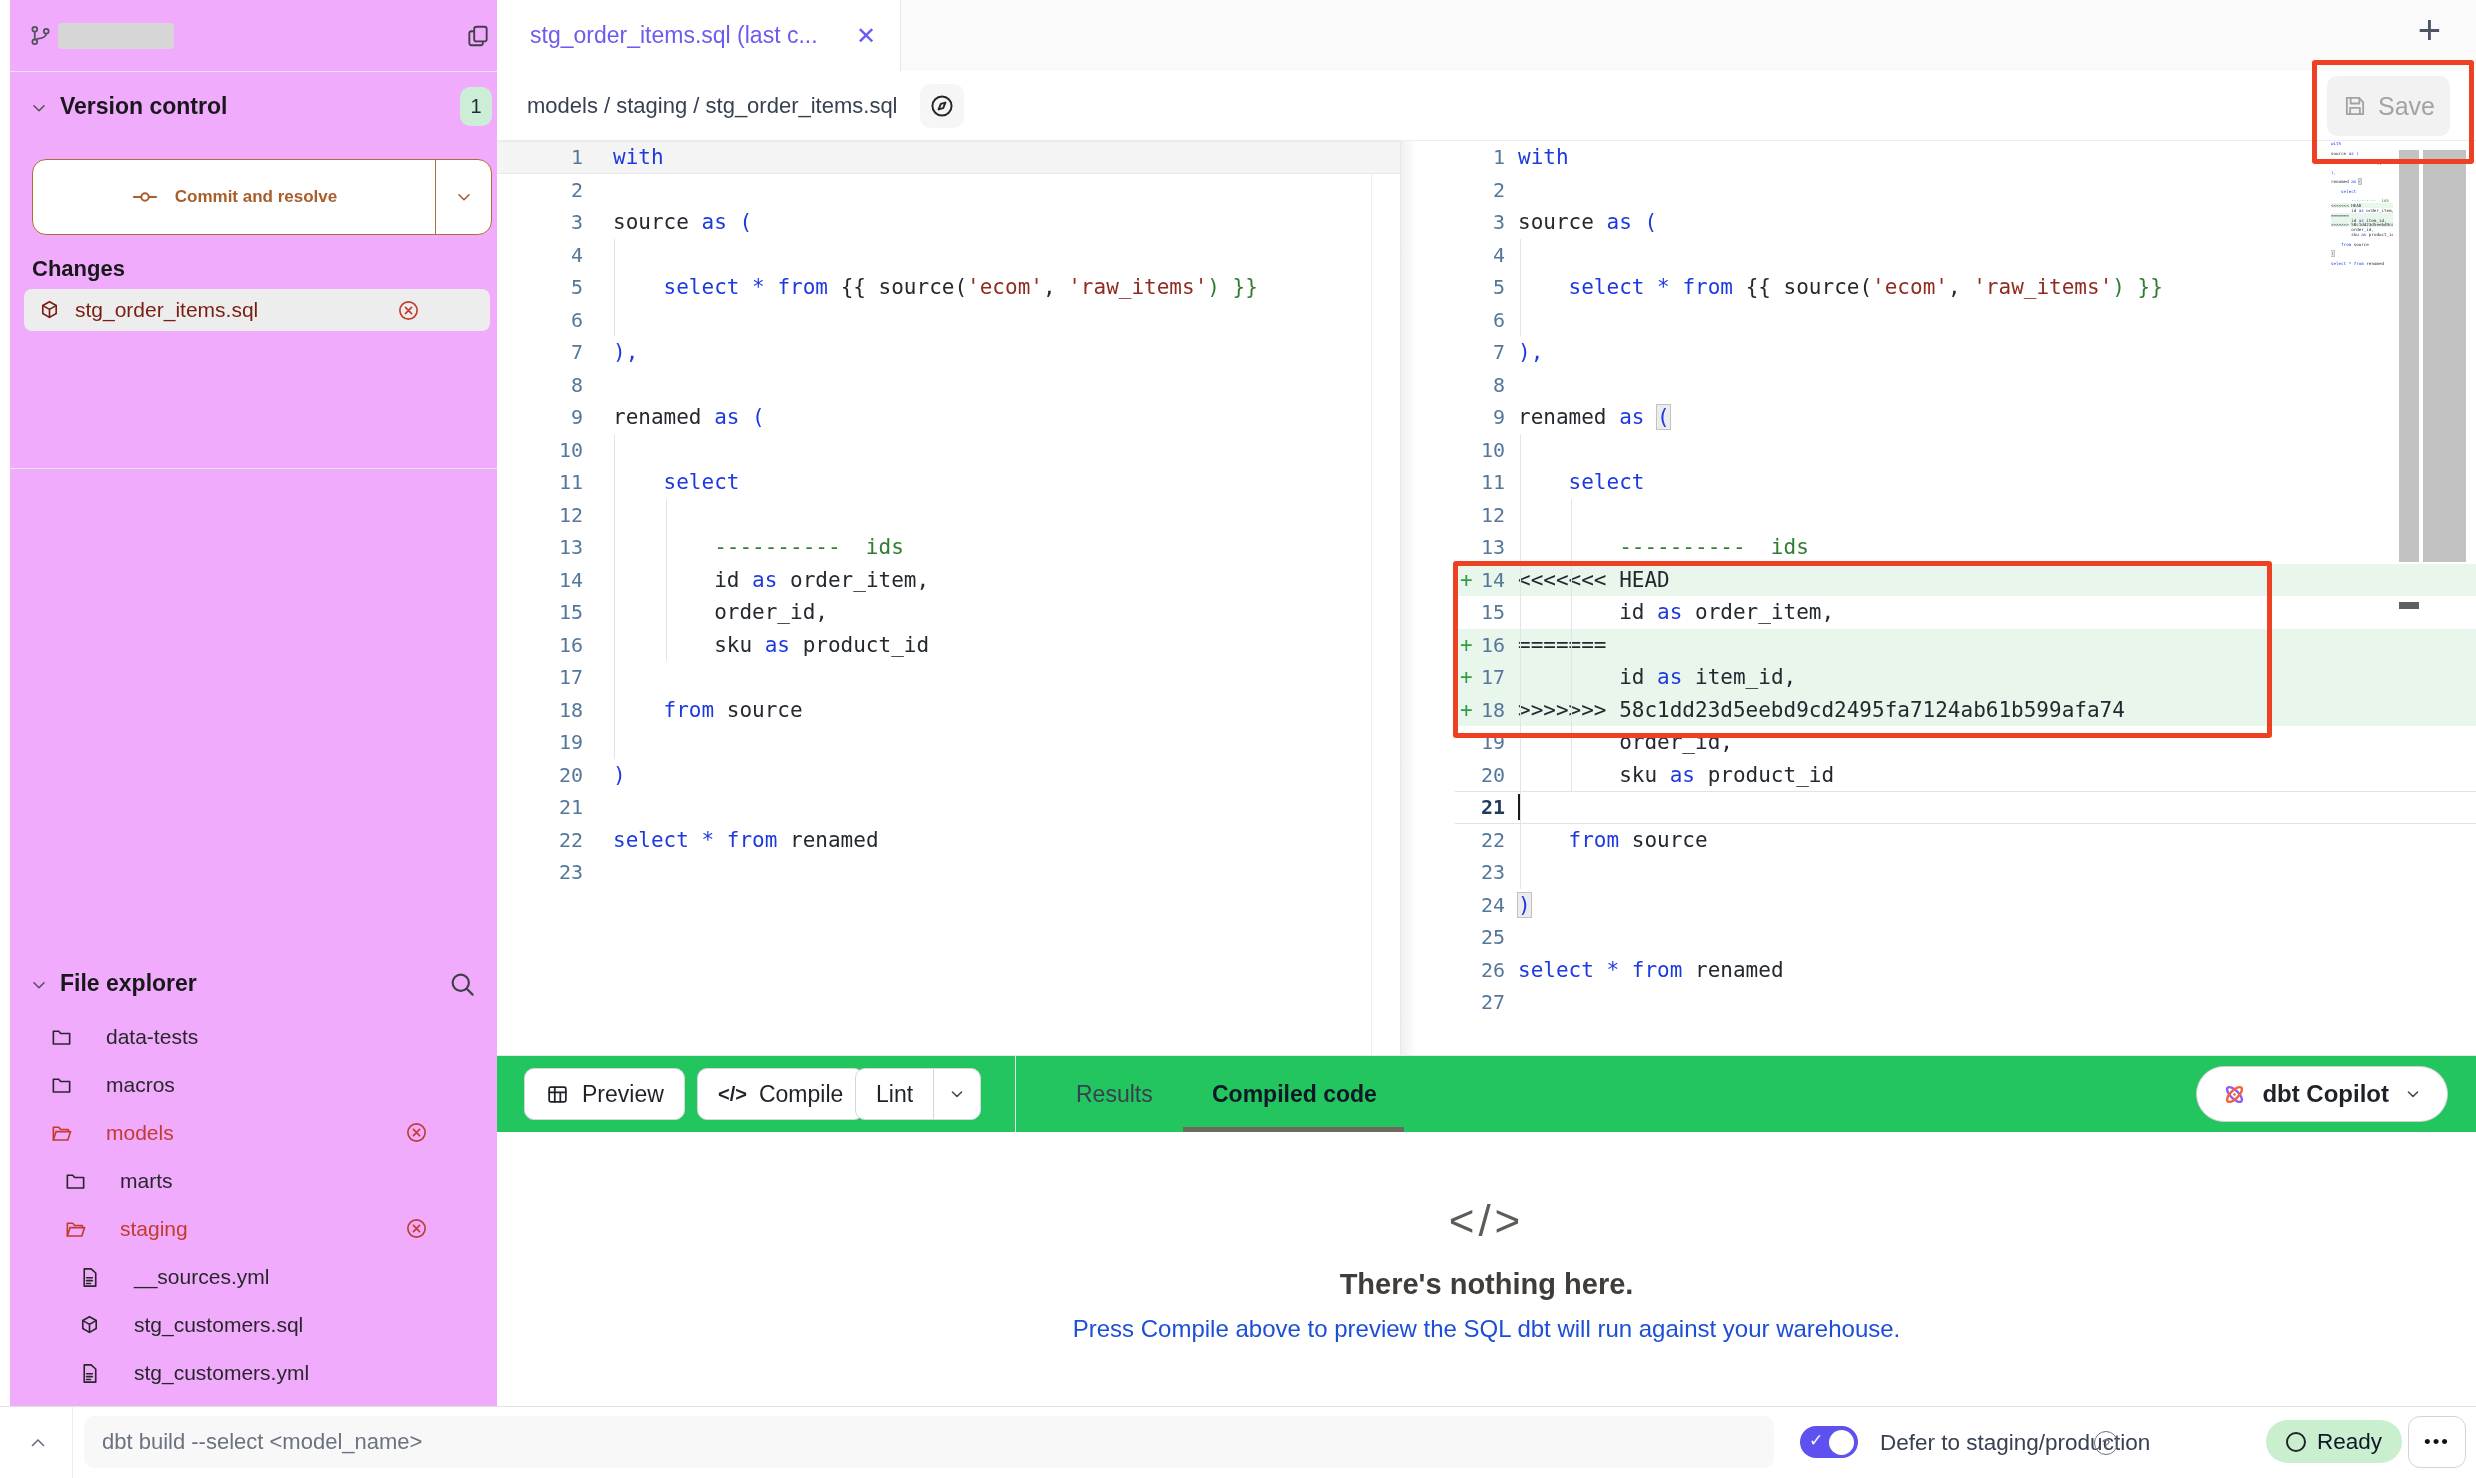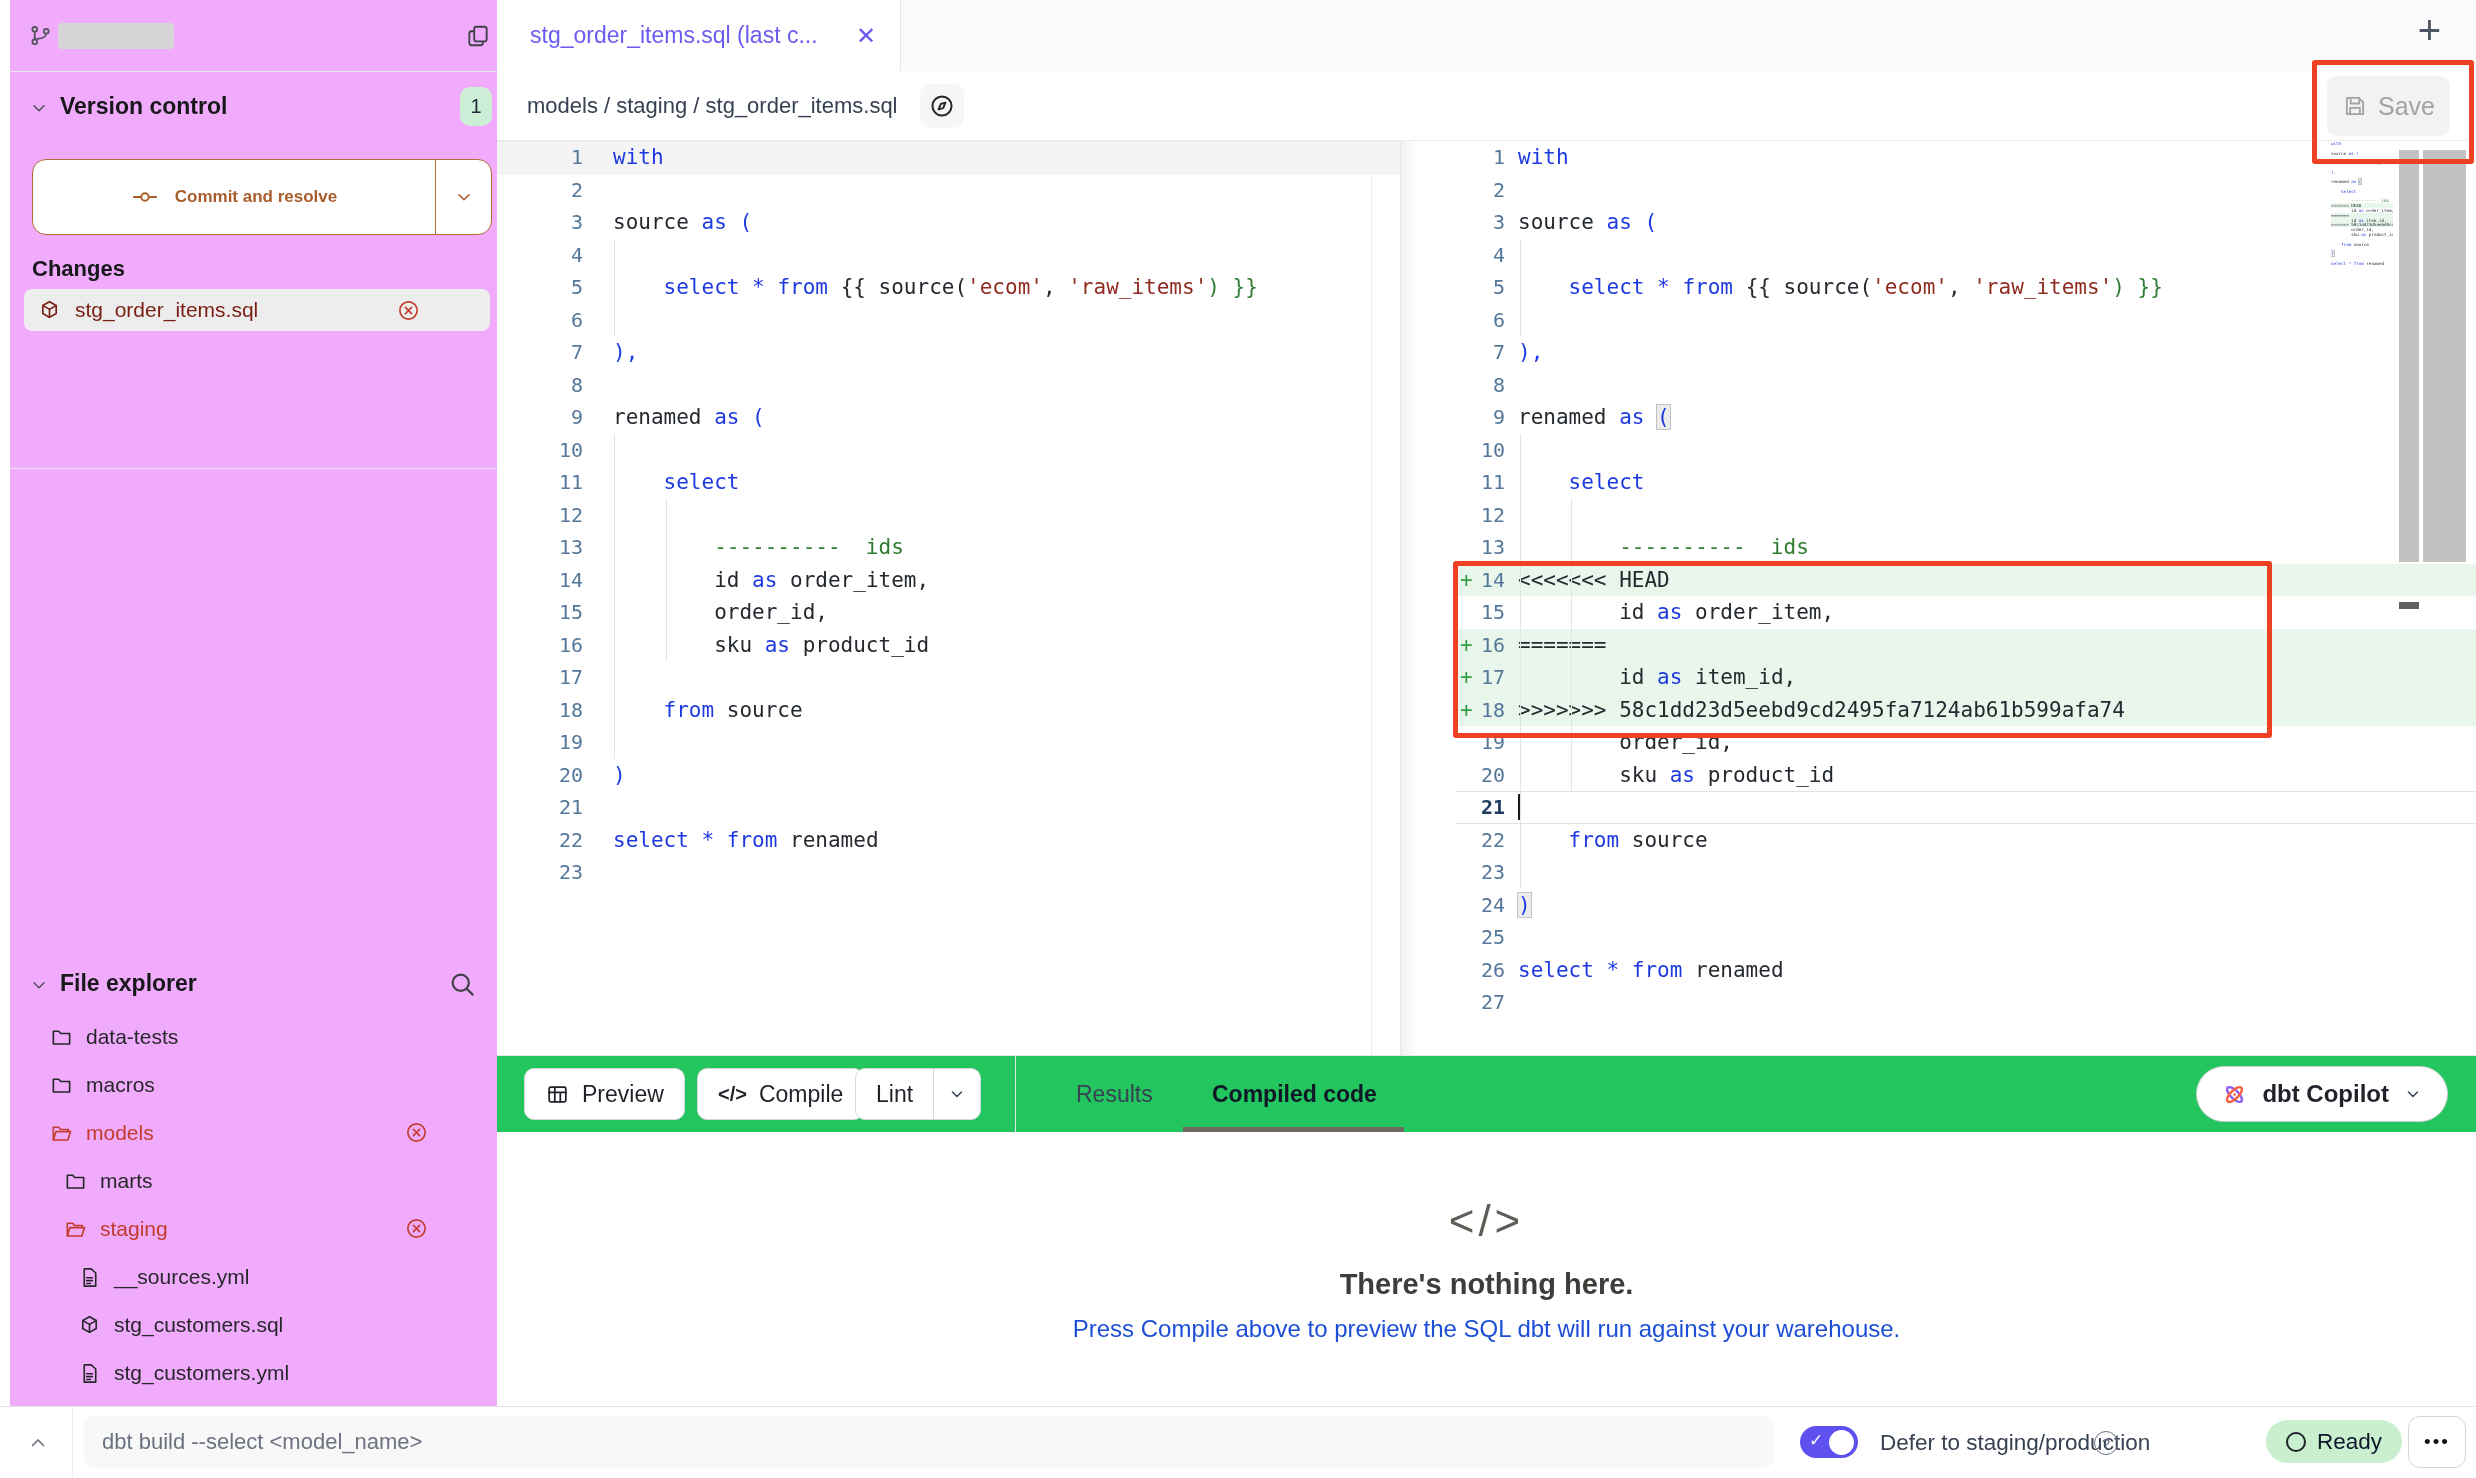--- a/index.html
+++ b/index.html
@@ -29,21 +29,21 @@
   .changes-row{position:absolute;left:14px;top:289px;width:466px;height:42px;background:#ededed;border-radius:8px;
                display:flex;align-items:center;padding:0 14px;box-sizing:border-box;color:#7a1d12;}
   .changes-row .ic{width:23px;height:23px;margin-right:14px;flex:none;}
   .changes-row .nm{font-size:21px;font-weight:500;}
   .rm-ic{width:24px;height:24px;color:#c23b2d;flex:none;}
   .changes-row .rm-ic{margin-left:auto;margin-right:56px;}
 
   #file-explorer{position:absolute;left:0;top:468px;right:0;bottom:0;border-top:1px solid #e7e7e7;}
   .fx-search{position:absolute;left:437px;top:500px;width:30px;height:30px;color:#3f3f46;}
   #file-list{position:absolute;left:0;top:544px;right:0;}
-  .fx-row{height:48px;display:flex;align-items:center;box-sizing:border-box;font-size:21px;color:#27272a;position:relative;}
+  .fx-row{height:48px;display:flex;align-items:center;box-sizing:border-box;font-size:21px;color:#27272a;position:relative;gap:20px;}
   .fx-row .ic{width:23px;height:23px;margin-right:13px;flex:none;}
   .fx-row.red{color:#c23b2d;}
   .fx-row .rm-ic{position:absolute;left:395px;top:12px;}
 
   
   #tabbar{position:absolute;left:497px;top:0;right:0;height:71px;background:#fafafa;border-bottom:1px solid #e7e7e7;}
   .tab-active{position:absolute;left:0;top:0;width:404px;height:71px;background:#fff;border-right:1px solid #e7e7e7;
               display:flex;align-items:center;padding:0 24px 0 33px;box-sizing:border-box;}
   .tab-label{font-size:23px;color:#6a5cf0;white-space:nowrap;overflow:hidden;flex:1;}
   .tab-close{font-size:24px;color:#6a5cf0;margin-left:10px;}

